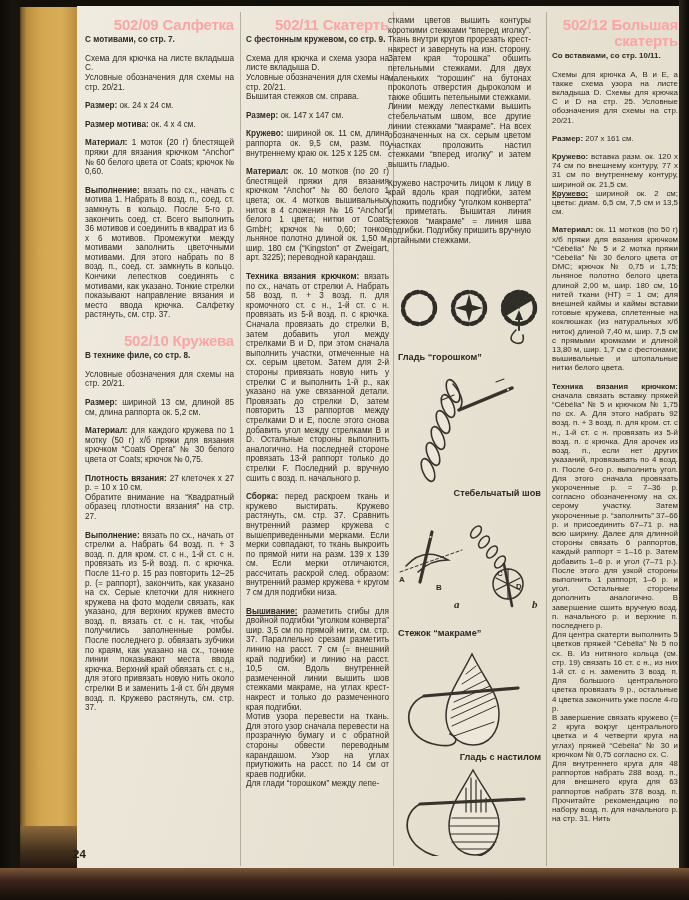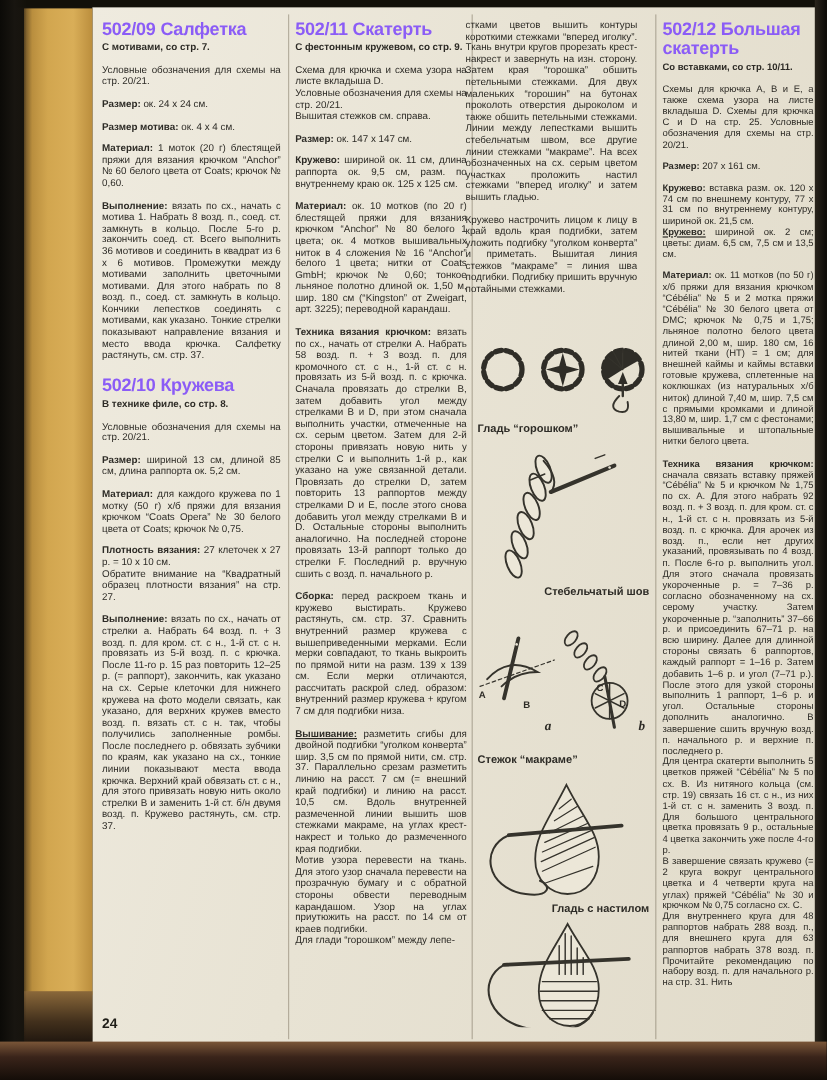--- a/index.html
+++ b/index.html
@@ -30,61 +30,62 @@
   .col { position:absolute; top:16px; color:#2d2b26; text-align:justify; overflow:hidden;
          font-size:8.2px; line-height:9.6px; letter-spacing:0; }
   #col1 { left:85px;  width:149px; height:828px; }
   #col2 { left:246px; width:143px; height:850px; }
   #col3 { left:388px; width:143px; height:262px; }
   #col4 { left:552px; width:126px; height:852px; font-size:7.9px; line-height:9.2px; }
 
   .vrule { position:absolute; top:12px; width:1px; height:854px; background:rgba(95,85,62,.38); }
   #vr1 { left:240px; } #vr2 { left:393px; } #vr3 { left:546px; }
 
-  .h1 { font-size:15px; font-weight:700; line-height:1.08; text-align:left;
-        letter-spacing:-.2px; margin:13px 0 2px; color:#8b5cf6; }
+  .h1 { font-size:15px; font-weight:700; line-height:1.08; text-align:right;
+        letter-spacing:-.2px; margin:13px 0 2px; color:#fca5a5; }
   .h1:first-child { margin-top:1px; }
   .sub { margin:0 0 9px; text-align:left;font-weight:bold; }
   .p  { margin:0 0 9px; }
   .p0 { margin:0; }
   .col b { font-weight:700; }
   .ul b, b.ul { text-decoration:underline; }
 
   
   .diagrams { position:absolute; left:396px; top:268px; width:149px; height:588px; overflow:hidden; }
   .diagrams svg { display:block; }
   .dlabel { font-size:9.2px; font-weight:700; color:#2d2b26; text-align:left; padding-left:2px; }
   .dlabel.right { text-align:right; padding-right:4px; }
   .sk  { stroke:#35332c; fill:none; stroke-linecap:round; }
   .ring{ stroke:#2f2d27; stroke-width:4.4; fill:none; stroke-dasharray:5 3.6; stroke-linecap:round; }
   .dark{ fill:#2f2d27; stroke:none; }
   .ltr { font:italic 700 11px "Liberation Serif", serif; fill:#2d2b26; }
   .ltr2{ font:700 8px "Liberation Sans", sans-serif; fill:#2d2b26; }
 
-  .pagenum { position:absolute; left:85px; top:848px; font-size:11.5px; font-weight:700; color:#1f1e18; }
+  .pagenum { position:absolute; left:73px; top:848px; font-size:11.5px; font-weight:700; color:#1f1e18; }
 </style>
 </head>
 <body>
 
 <div class="stage">
   <div class="paper"></div>
   <div class="spine"></div>
   <div class="spine-foot"></div>
   <div class="edge-top"></div>
   <div class="edge-left"></div>
   <div class="edge-right"></div>
   <div class="edge-bottom"></div>
 
   <div class="vrule" id="vr1"></div>
   <div class="vrule" id="vr2"></div>
   <div class="vrule" id="vr3"></div>
 
   <div class="col" id="col1">
       <h2 class="h1">502/09 Салфетка</h2>
       <p class="sub">С мотивами, со стр. 7.</p>
+      <p class="p0">Схема для крючка на листе вкладыша C.</p>
       <p class="p">Условные обозначения для схемы на стр. 20/21.</p>
       <p class="p"><b>Размер:</b> ок. 24 х 24 см.</p>
       <p class="p"><b>Размер мотива:</b> ок. 4 х 4 см.</p>
       <p class="p"><b>Материал:</b> 1 моток (20 г) блестящей пряжи для вязания крючком “Anchor” № 60 белого цвета от Coats; крючок № 0,60.</p>
       <p class="p"><b>Выполнение:</b> вязать по сх., начать с мотива 1. Набрать 8 возд. п., соед. ст. замкнуть в кольцо. После 5-го р. закончить соед. ст. Всего выполнить 36 мотивов и соединить в квадрат из 6 х 6 мотивов. Промежутки между мотивами заполнить цветочными мотивами. Для этого набрать по 8 возд. п., соед. ст. замкнуть в кольцо. Кончики лепестков соединять с мотивами, как указано. Тонкие стрелки показывают направление вязания и место ввода крючка. Салфетку растянуть, см. стр. 37.</p>
       <h2 class="h1">502/10 Кружева</h2>
       <p class="sub">В технике филе, со стр. 8.</p>
       <p class="p">Условные обозначения для схемы на стр. 20/21.</p>
       <p class="p"><b>Размер:</b> шириной 13 см, длиной 85 см, длина раппорта ок. 5,2 см.</p>
       <p class="p"><b>Материал:</b> для каждого кружева по 1 мотку (50 г) х/б пряжи для вязания крючком “Coats Opera” № 30 белого цвета от Coats; крючок № 0,75.</p>

